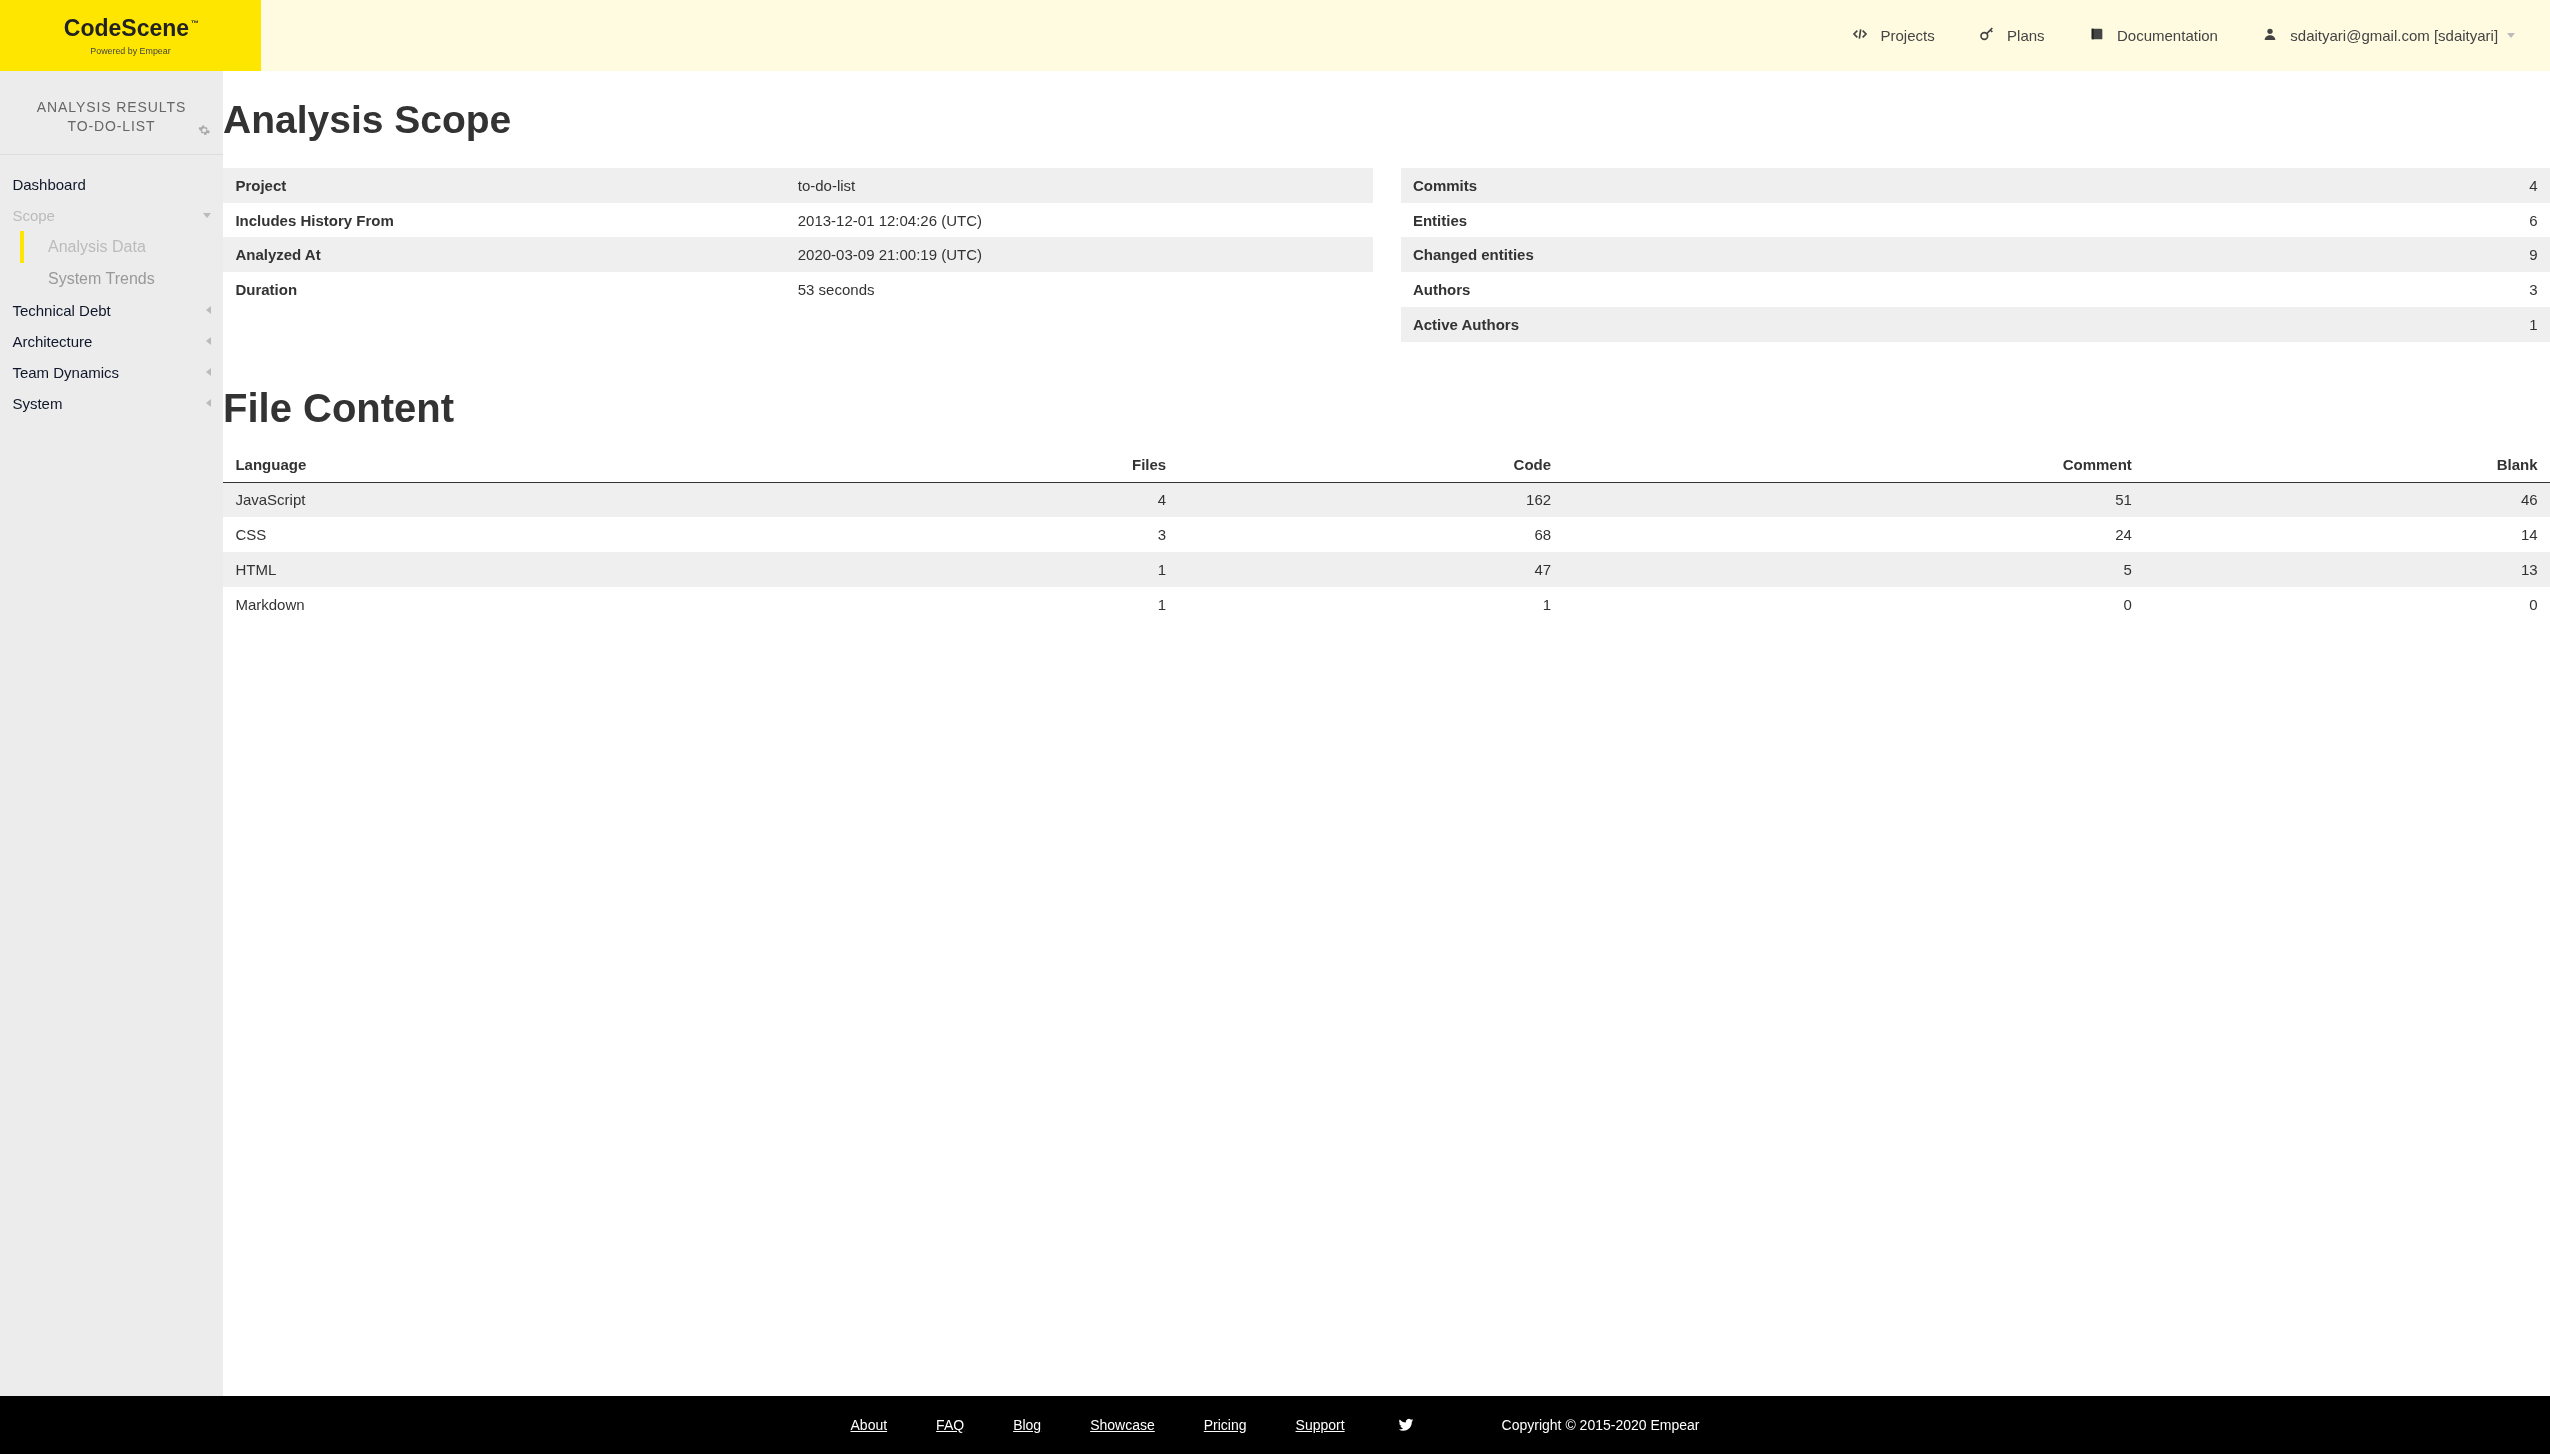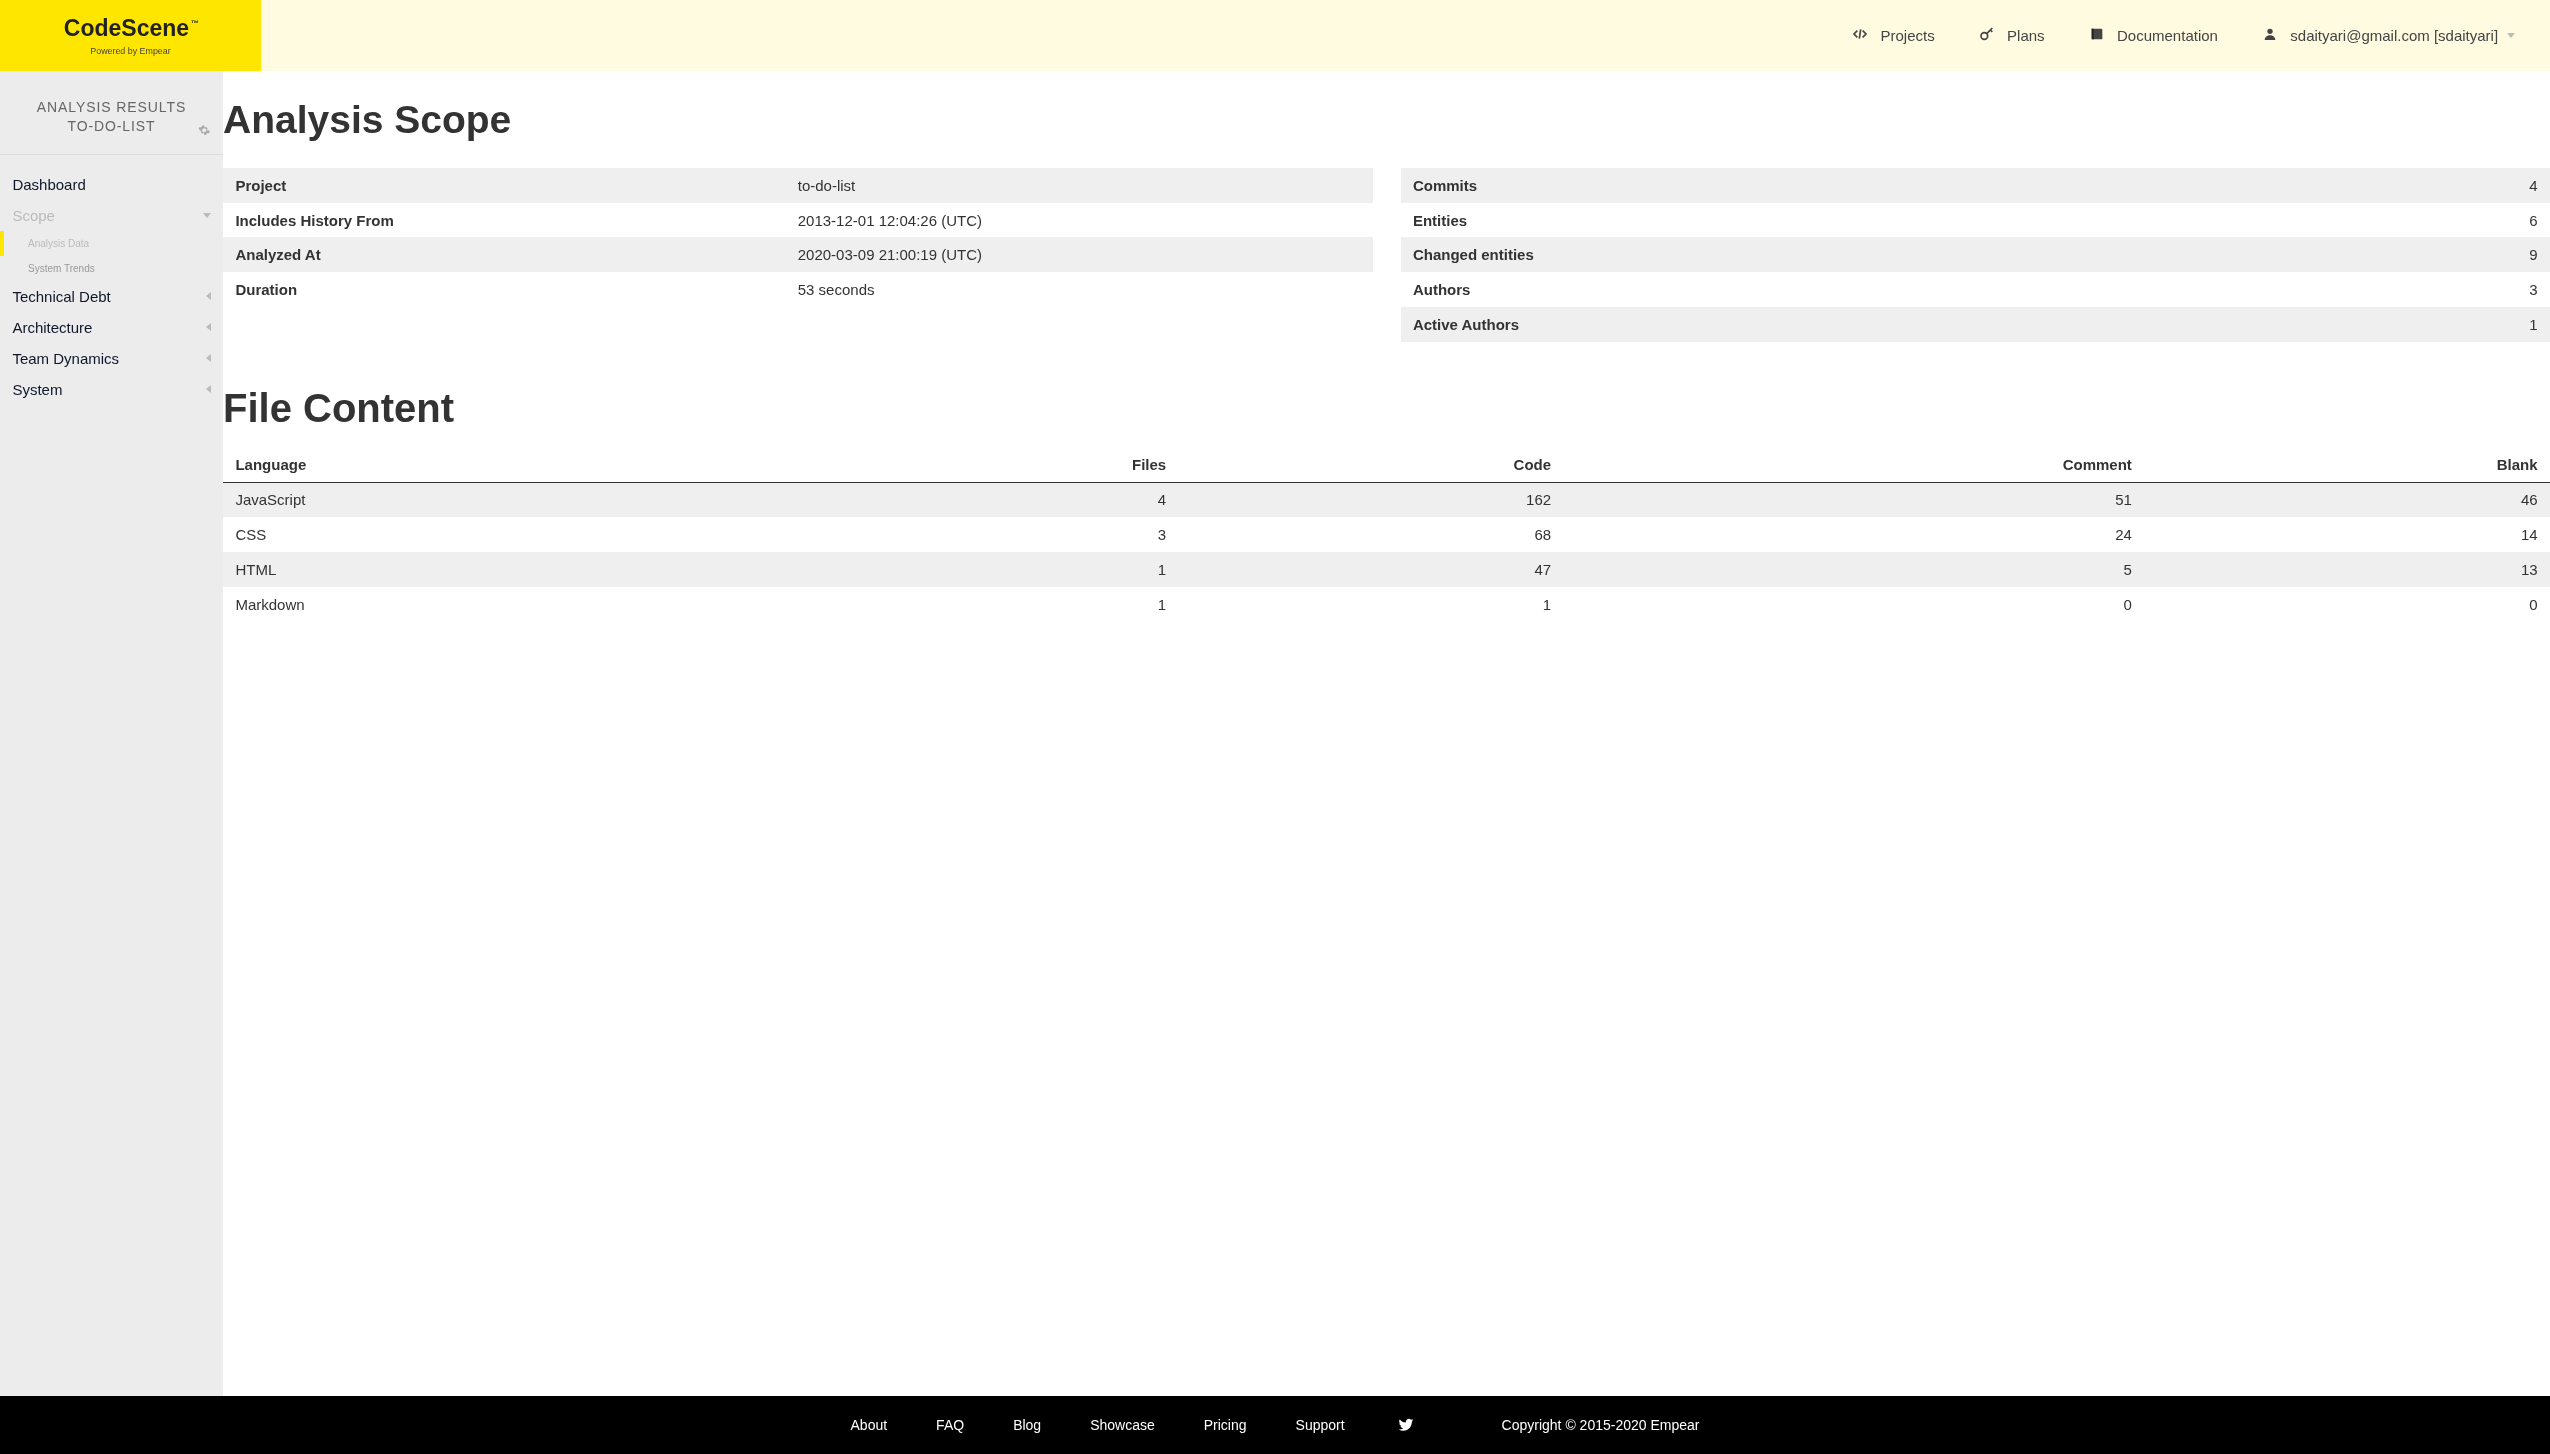--- a/index.html
+++ b/index.html
@@ -90,23 +90,24 @@
   justify-content: space-between;
   padding: 7px 12.4px;
   color: #0f172a;
   font-size: 15px;
   cursor: pointer;
 }
 .side-item.expanded { color: #bbb; }
 .side-sub {
   padding: 7px 12.4px 7px 28px;
   color: #999;
-  font-size: 10px;
+  font-size: 16px;
   cursor: pointer;
   position: relative;
+  margin-left: 20px;
 }
 .side-sub.active {
   color: #bbb;
 }
 .side-sub.active::before {
   content: "";
   position: absolute;
   left: 0; top: 0; bottom: 0;
   width: 4.4px;
   background: #ffe600;
@@ -189,21 +190,21 @@
   background: #000;
   color: #fff;
   height: 58px;
   display: flex;
   align-items: center;
   justify-content: center;
   gap: 53px;
   font-size: 14px;
 }
 .footer .links { display: flex; gap: 49px; }
-.footer .links span { cursor: pointer; }
+.footer .links span { cursor: pointer; text-decoration: underline; }
 .footer .copy { margin-left: 35px; }
 .twitter-icon { display:inline-flex; }
 
 .main { padding-left: 0; }
 
 .main > * { padding-left: 0; }
 
 .main { padding: 26.6px 0 35px 0; }
 
 </style>

